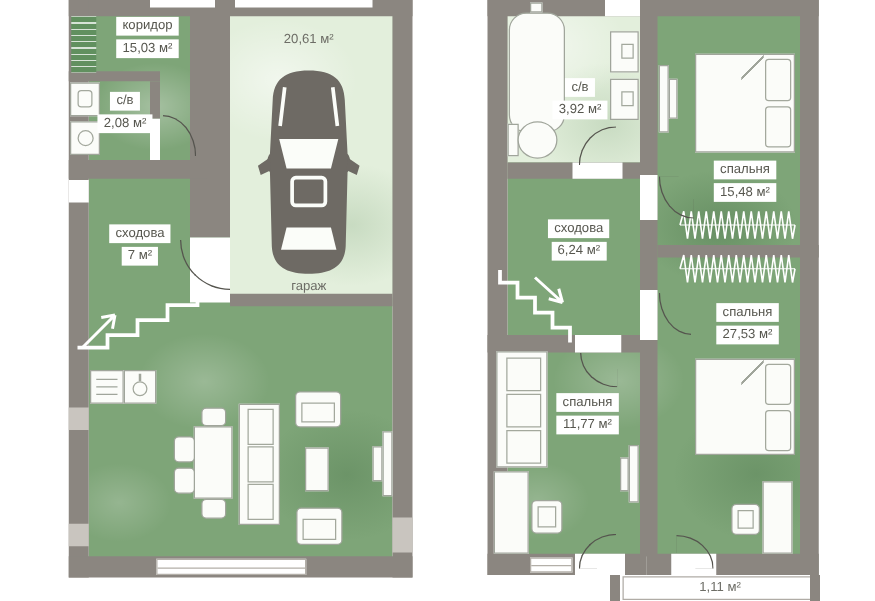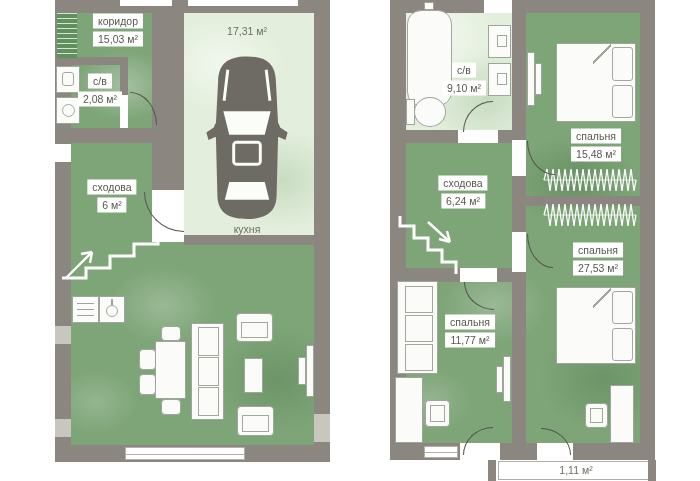--- a/index.html
+++ b/index.html
@@ -142,24 +142,24 @@
     <div class="lbl" style="left:118px;top:30px">
       <span class="chip">коридор</span>
       <span class="chip">15,03 м²</span>
       </div>
     <div class="lbl" style="left:100px;top:90px">
       <span class="chip">с/в</span>
       <span class="chip">2,08 м²</span>
       </div>
     <div class="lbl" style="left:112px;top:196px">
       <span class="chip">сходова</span>
-      <span class="chip">6 м²</span>
-      </div>
-    <div class="plain" style="left:247px;top:31px">17,31 м²</div>
-    <div class="plain" style="left:247px;top:229px">кухня</div>
+      <span class="chip">7 м²</span>
+      </div>
+    <div class="plain" style="left:247px;top:31px">20,61 м²</div>
+    <div class="plain" style="left:247px;top:229px">гараж</div>
   </div>
 
   <div class="grp">
 
     <div class="g" style="left:406px;top:6px;width:234px;height:439px"></div>
     <div class="p" style="left:406px;top:6px;width:106px;height:124px"></div>
 
     <div class="w" style="left:390px;top:0;width:265px;height:13px"></div>
     <div class="w" style="left:390px;top:0;width:16px;height:460px"></div>
     <div class="w" style="left:640px;top:0;width:15px;height:460px"></div>
@@ -243,21 +243,21 @@
     <div class="f" style="left:503px;top:356px;width:8px;height:46px"></div>
     <div class="f" style="left:496px;top:366px;width:7px;height:27px"></div>
 
     <div class="abs" style="left:498px;top:461px;width:152px;height:19px;border:1px solid #b0aca6;background:#fff;z-index:2"></div>
     <div class="w" style="left:488px;top:460px;width:8px;height:21px"></div>
     <div class="w" style="left:648px;top:460px;width:8px;height:21px"></div>
     <div class="plain" style="left:576px;top:470px">1,11 м²</div>
 
     <div class="lbl" style="left:464px;top:79px">
       <span class="chip">с/в</span>
-      <span class="chip">9,10 м²</span>
+      <span class="chip">3,92 м²</span>
       </div>
     <div class="lbl" style="left:596px;top:145px">
       <span class="chip">спальня</span>
       <span class="chip">15,48 м²</span>
       </div>
     <div class="lbl" style="left:463px;top:192px">
       <span class="chip">сходова</span>
       <span class="chip">6,24 м²</span>
       </div>
     <div class="lbl" style="left:598px;top:259px">

